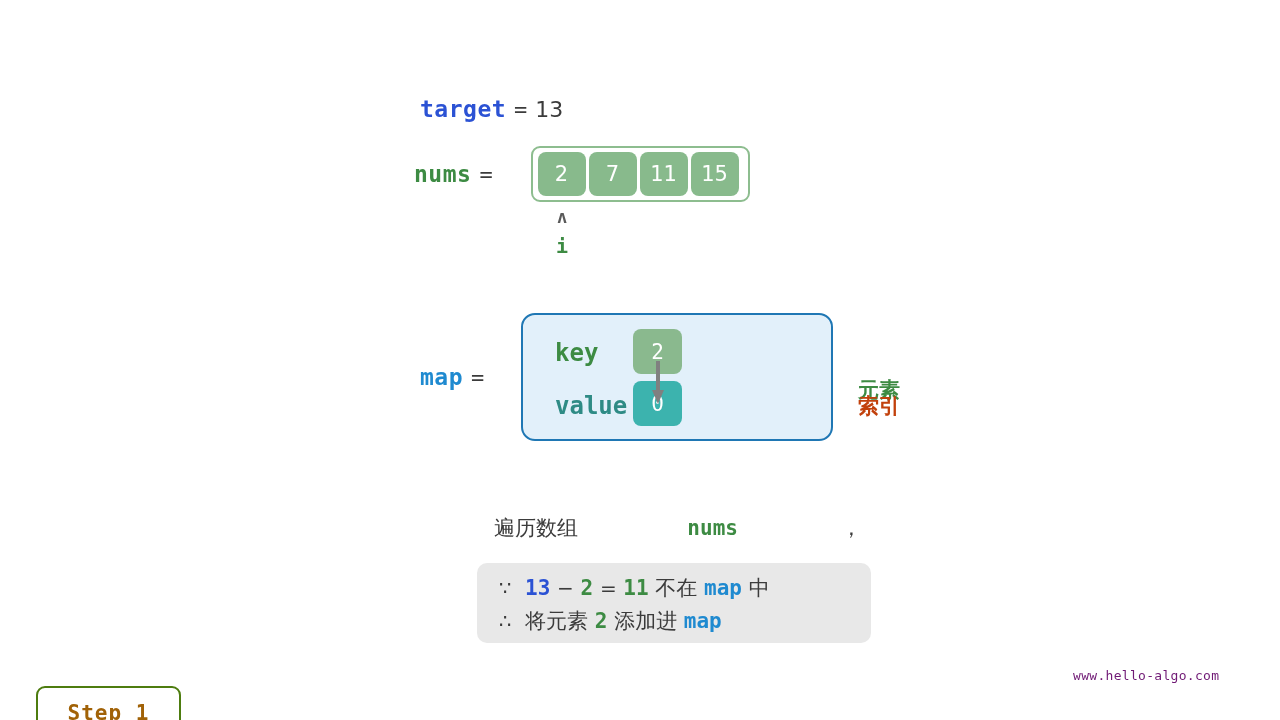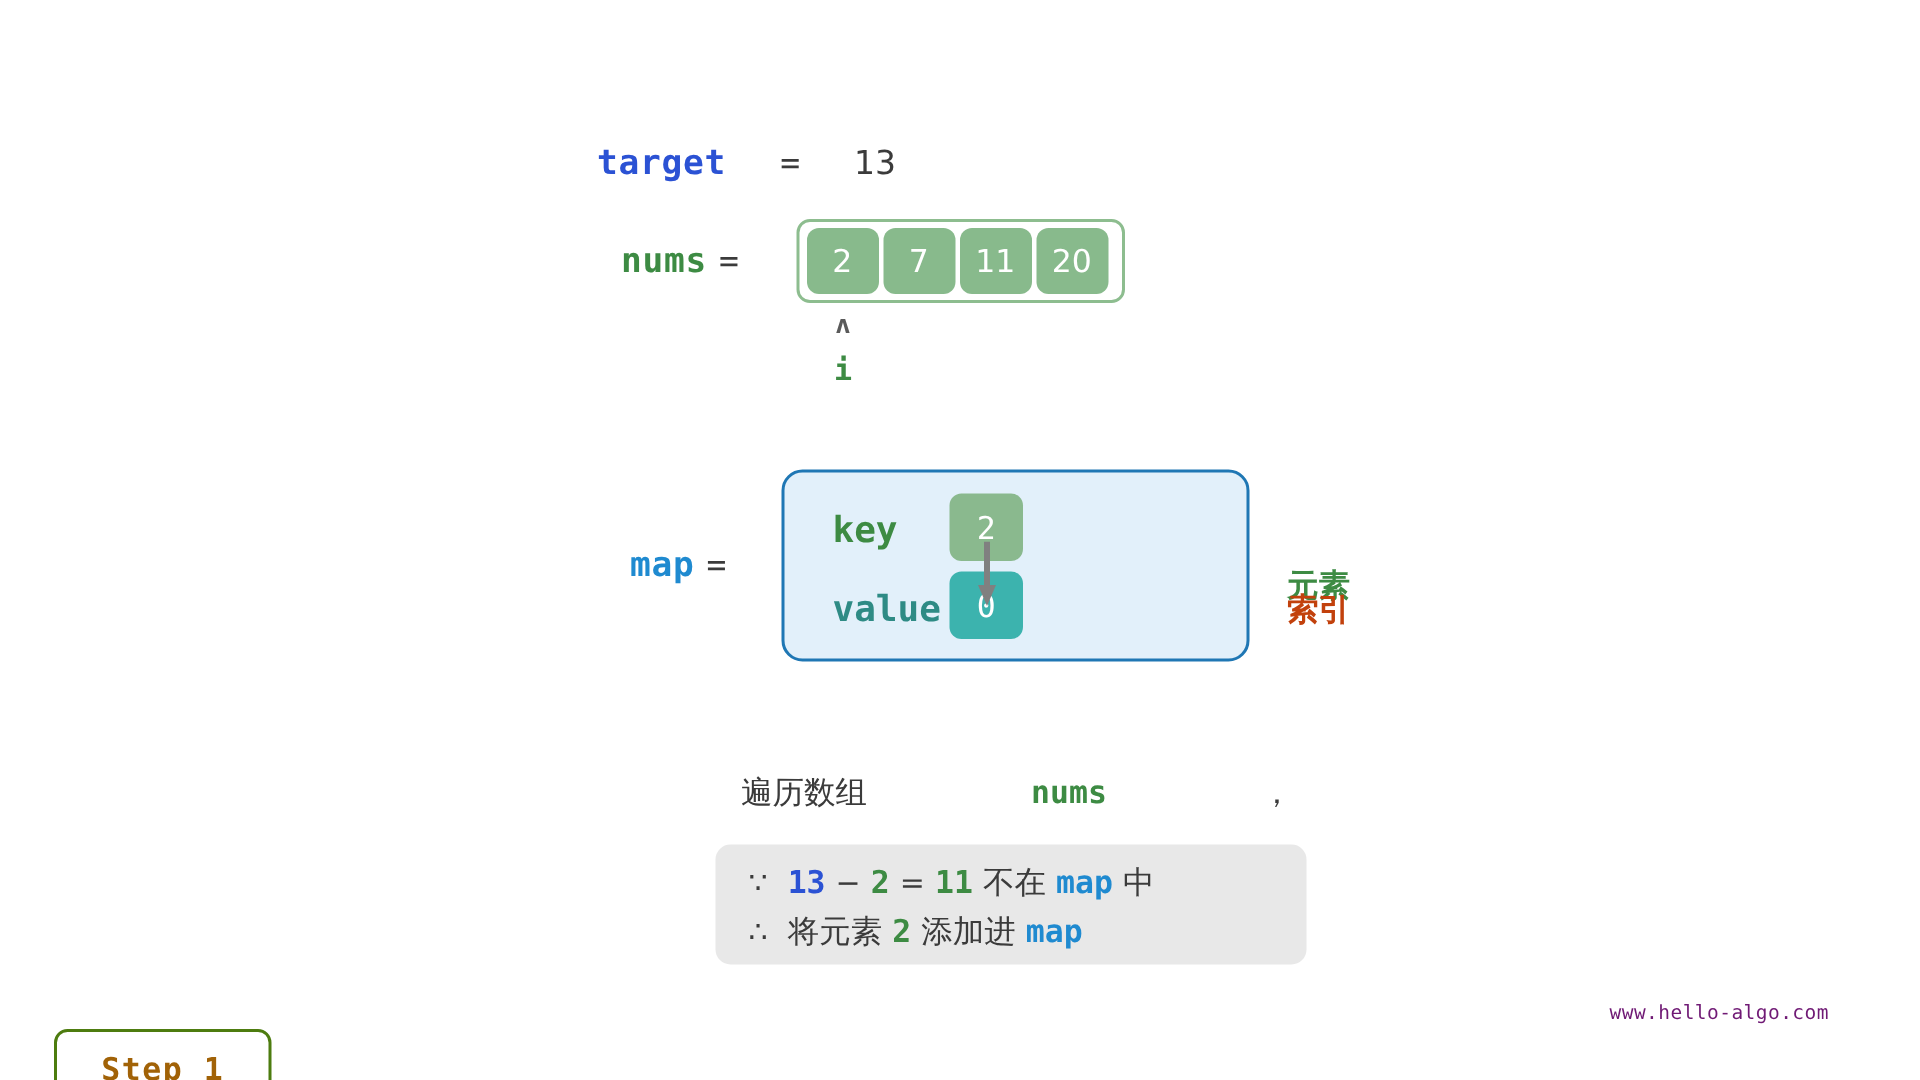--- a/index.html
+++ b/index.html
@@ -12,27 +12,26 @@
     height: 720px;
     position: relative;
     overflow: hidden;
     font-family: "DejaVu Sans", sans-serif;
     -webkit-font-smoothing: antialiased;
   }
 
   
   #target-line {
     position: absolute;
-    left: 398px;
+    left: 420px;
     top: 92px;
     height: 34px;
     display: flex;
     align-items: center;
     white-space: pre;
-    gap: 28px;
   }
   .var-target {
     font-family: "DejaVu Sans Mono", monospace;
     font-size: 23px;
     font-weight: bold;
     color: #2b52d4;
     letter-spacing: 0.5px;
   }
   .eq {
     font-family: "DejaVu Sans Mono", monospace;
@@ -313,21 +312,21 @@
 
 <div id="nums-line">
   <span class="var-nums">nums</span>
   <span class="eq">=</span>
 </div>
 
 <div id="array-container">
   <div class="array-cell">2</div>
   <div class="array-cell">7</div>
   <div class="array-cell">11</div>
-  <div class="array-cell">20</div>
+  <div class="array-cell">15</div>
 </div>
 
 <div id="pointer-group">
   <div id="pointer-caret">ʌ</div>
   <div id="pointer-label">i</div>
 </div>
 
 <div id="map-line">
   <span class="var-map">map</span>
   <span class="eq">=</span>

